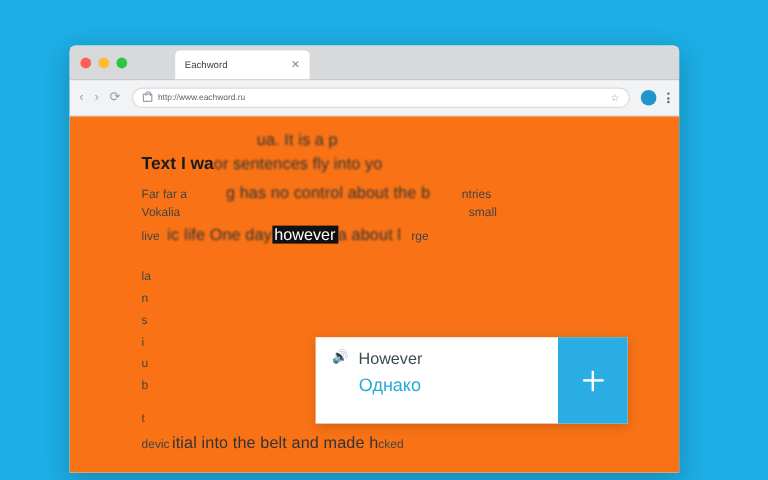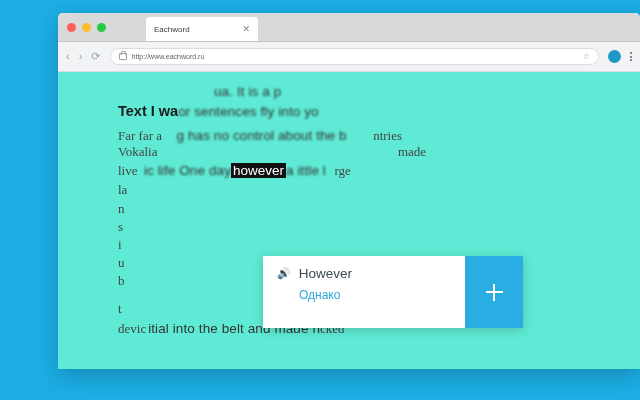--- a/index.html
+++ b/index.html
@@ -17,22 +17,22 @@
   #stage {
     position: relative;
     width: 640px;
     height: 400px;
   }
 
   
   .browser {
     position: absolute;
     left: 58px;
-    top: 13px;
-    width: 582px;
+    top: 38px;
+    width: 508px;
     height: 356px;
     background: #ffffff;
     border-radius: 5px 5px 0 0;
     box-shadow: 0 6px 22px rgba(0,0,0,0.22);
     overflow: hidden;
   }
 
   
   .tabbar {
     position: relative;
@@ -161,21 +161,21 @@
     height: 2px;
     border-radius: 50%;
     background: #5f6368;
     display: block;
   }
 
   
   .page {
     position: relative;
     height: 297px;
-    background: #5eead4;
+    background: #f97316;
     overflow: hidden;
   }
   .article {
     position: absolute;
     left: 0;
     top: 0;
     right: 0;
     padding: 10px 48px 0 60px;
     box-sizing: border-box;
     color: #3a3a3a;
@@ -186,24 +186,23 @@
     color: #333;
     letter-spacing: 0.1px;
   }
   .headline {
     font-size: 14.5px;
     font-weight: bold;
     color: #1b1b1b;
     margin-top: 2px;
   }
   .line-small {
-    font-size: 13px;
+    font-size: 10px;
     line-height: 10.4px;
     color: #444;
-    font-family: Liberation Serif, serif;
   }
   .hl {
     background: #111;
     color: #fff;
     padding: 0 2px;
   }
   .row {
     display: block;
     white-space: nowrap;
   }
@@ -232,21 +231,21 @@
   .speaker {
     color: #7b8a93;
     font-size: 11px;
     line-height: 1;
   }
   .word {
     font-size: 13.5px;
     color: #3b4a52;
   }
   .translation {
-    font-size: 12px;
+    font-size: 15px;
     color: #2aa9dd;
     margin: 7px 0 0 22px;
   }
   .popup-right {
     width: 58px;
     background: #29ADE3;
     display: flex;
     align-items: center;
     justify-content: center;
   }
@@ -311,36 +310,36 @@
       <div class="article">
 
         <div class="line-big blur1" style="margin-left:96px;">ua. It is a p</div>
 
         <div class="row" style="margin-top:1px;">
           <span class="headline">Text I wa</span><span class="line-big blur1">or sentences fly into yo</span>
         </div>
 
         <div class="row" style="margin-top:5px;">
           <span class="line-small">Far far a</span>
-          <span class="line-big blur1" style="margin-left:10px;">g has no control about the b</span>
+          <span class="line-big blur1" style="margin-left:28px;">g has no control about the b</span>
           <span class="line-small" style="margin-left:22px;">ntries</span>
         </div>
 
         <div class="row" style="margin-top:-3px;">
           <span class="line-small">Vokalia</span>
-          <span class="line-small" style="margin-left:236px;"> made</span>
+          <span class="line-small" style="margin-left:236px;"> small</span>
         </div>
 
         <div class="row" style="margin-top:1px;">
           <span class="line-small">live</span>
-          <span class="line-big blur1" style="margin-left:2px;">ic life One day</span><span class="hl" style="font-size:13.5px;">however</span><span class="line-big blur1">a ittle l</span>
+          <span class="line-big blur1" style="margin-left:2px;">ic life One day</span><span class="hl" style="font-size:13.5px;">however</span><span class="line-big blur1">a about l</span>
           <span class="line-small" style="margin-left:4px;">rge</span>
         </div>
 
-        <div class="row" style="margin-top:0px;">
+        <div class="row" style="margin-top:15px;">
           <span class="line-small">la</span>
         </div>
 
         <div class="row" style="margin-top:1px;">
           <span class="line-small">n</span>
         </div>
         <div class="row"><span class="line-small">s</span></div>
         <div class="row"><span class="line-small">i</span></div>
         <div class="row"><span class="line-small">u</span></div>
         <div class="row"><span class="line-small">b</span></div>

